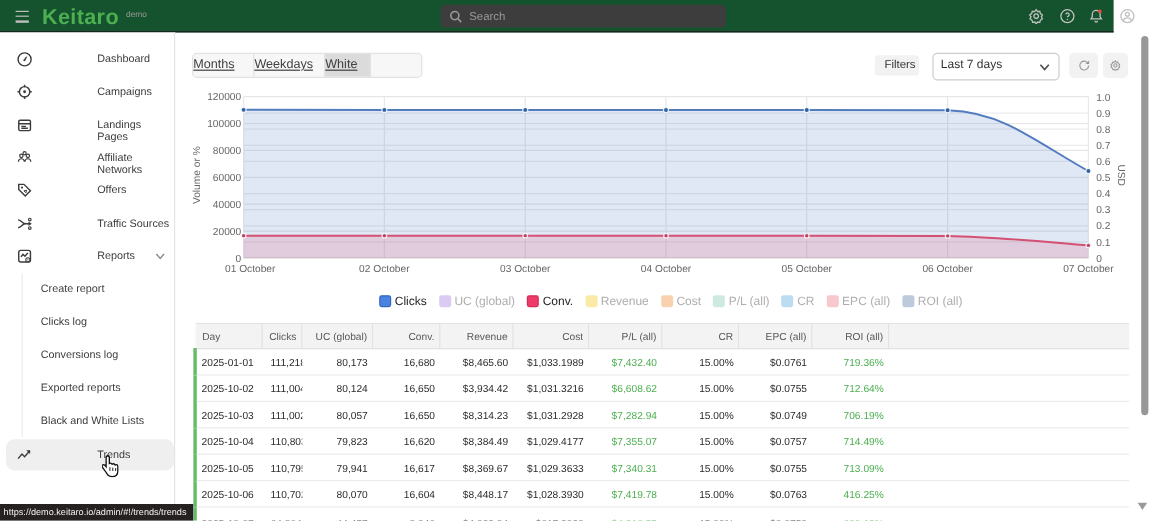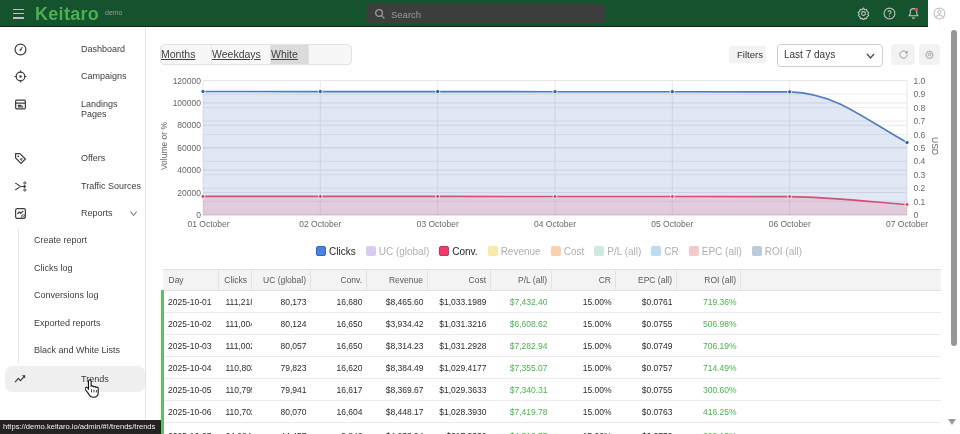--- a/index.html
+++ b/index.html
@@ -153,20 +153,31 @@
       <span class="tx">Campaigns</span>
     </div>
   <div class="mi" style="top:91px">
       <span class="ic">
     <svg width="13" height="13" viewBox="0 0 24 24">
           <rect x="3" y="4" width="18" height="16" rx="2" fill="none" stroke="#3c3c3c" stroke-width="2.2"></rect>
           <path stroke="#3c3c3c" stroke-width="2.2" d="M3 9.5h18M7 13.5h7M7 16.5h10"></path>
         </svg>
     </span>
       <span class="tx">Landings Pages</span>
+    </div>
+  <div class="mi" style="top:118px">
+      <span class="ic">
+    <svg width="13" height="13" viewBox="0 0 24 24">
+          <circle cx="7" cy="9" r="2.6" fill="none" stroke="#3c3c3c" stroke-width="1.8"></circle>
+          <circle cx="17" cy="9" r="2.6" fill="none" stroke="#3c3c3c" stroke-width="1.8"></circle>
+          <circle cx="12" cy="5" r="2.4" fill="none" stroke="#3c3c3c" stroke-width="1.8"></circle>
+          <path fill="none" stroke="#3c3c3c" stroke-width="1.8" d="M2.5 18a4.5 4.5 0 0 1 9 0M12.5 18a4.5 4.5 0 0 1 9 0"></path>
+        </svg>
+    </span>
+      <span class="tx">Affiliate Networks</span>
     </div>
   <div class="mi" style="top:145px">
       <span class="ic">
     <svg width="13" height="13" viewBox="0 0 24 24">
           <path fill="none" stroke="#3c3c3c" stroke-width="2.2" d="M3 3h8l10 10-8 8L3 11z"></path>
           <circle cx="8" cy="8" r="1.6" fill="#3c3c3c"></circle>
           <path stroke="#3c3c3c" stroke-width="1.5" d="M11 13l4-1-1 4z" fill="none"></path>
         </svg>
     </span>
       <span class="tx">Offers</span>
@@ -411,21 +422,21 @@
         <th>Conv.</th>
             <th>Revenue</th>
             <th>Cost</th>
             <th>P/L (all)</th>
             <th>CR</th>
         <th>EPC (all)</th>
             <th class="fill">ROI (all)</th>
             <th></th>
       </tr>
       <tr>
-        <td class="l day">2025-10-01</td>
+        <td class="l day">2025-01-01</td>
             <td class="clk">111,218</td>
             <td>80,173</td>
             <td>16,680</td>
         <td>$8,465.60</td>
             <td>$1,033.1989</td>
             <td class="green">$7,432.40</td>
         <td>15.00%</td>
             <td>$0.0761</td>
             <td class="green">719.36%</td>
             <td></td>
@@ -433,21 +444,21 @@
       <tr>
         <td class="l day">2025-10-02</td>
             <td class="clk">111,004</td>
             <td>80,124</td>
             <td>16,650</td>
         <td>$3,934.42</td>
             <td>$1,031.3216</td>
             <td class="green">$6,608.62</td>
         <td>15.00%</td>
             <td>$0.0755</td>
-            <td class="green">506.98%</td>
+            <td class="green">712.64%</td>
             <td></td>
       </tr>
       <tr>
         <td class="l day">2025-10-03</td>
             <td class="clk">111,002</td>
             <td>80,057</td>
             <td>16,650</td>
         <td>$8,314.23</td>
             <td>$1,031.2928</td>
             <td class="green">$7,282.94</td>
@@ -472,21 +483,21 @@
       <tr>
         <td class="l day">2025-10-05</td>
             <td class="clk">110,795</td>
             <td>79,941</td>
             <td>16,617</td>
         <td>$8,369.67</td>
             <td>$1,029.3633</td>
             <td class="green">$7,340.31</td>
         <td>15.00%</td>
             <td>$0.0755</td>
-            <td class="green">300.60%</td>
+            <td class="green">713.09%</td>
             <td></td>
       </tr>
       <tr>
         <td class="l day">2025-10-06</td>
             <td class="clk">110,702</td>
             <td>80,070</td>
             <td>16,604</td>
         <td>$8,448.17</td>
             <td>$1,028.3930</td>
             <td class="green">$7,419.78</td>

